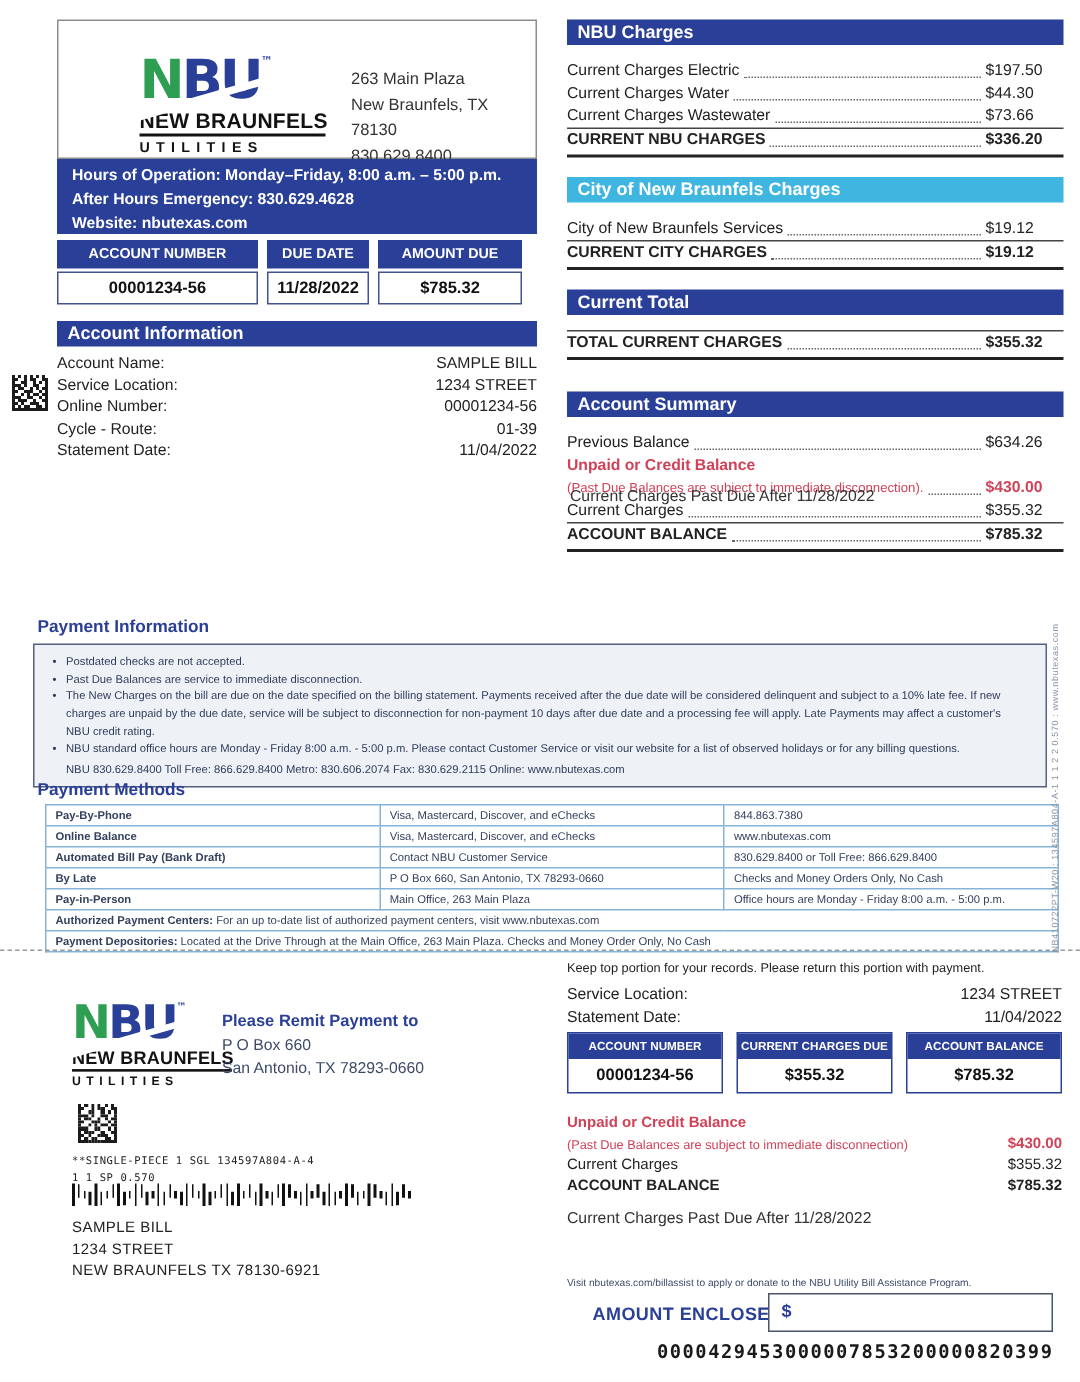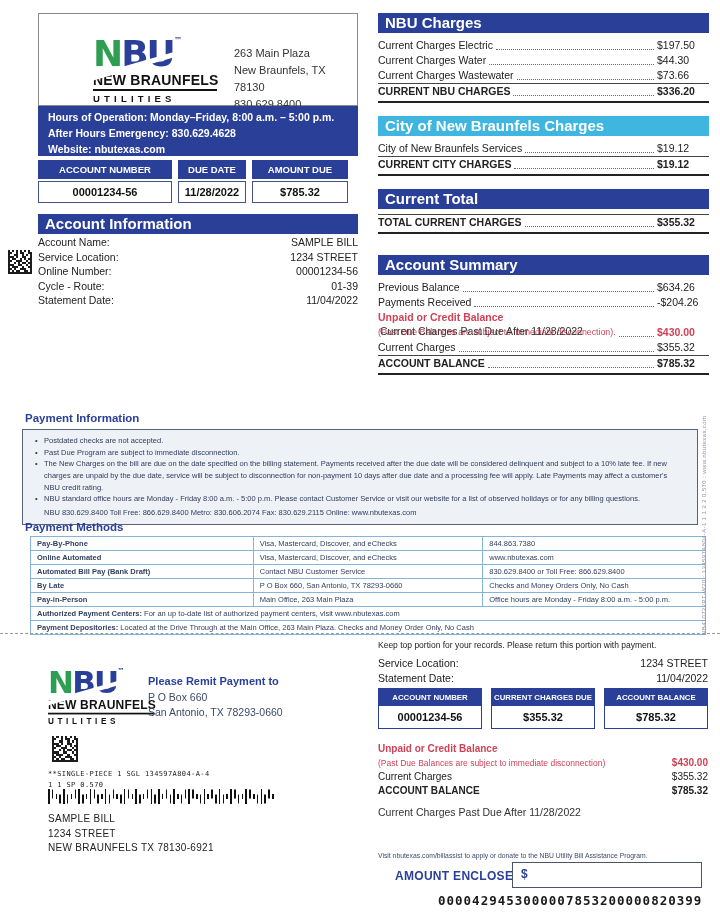--- a/index.html
+++ b/index.html
@@ -26,21 +26,21 @@
   
   #header-box{position:absolute;left:38px;top:13px;width:320px;height:93px;border:1px solid #8b8b8b}
   #header-address{position:absolute;left:195px;top:31px;font-size:11px;line-height:1.55;color:#333}
   #hours-bar{position:absolute;left:38px;top:106px;width:320px;height:50px;background:var(--navy);color:#fff;font-size:10.5px;font-weight:bold;line-height:1.5;padding:4px 10px}
   .acct-boxes{position:absolute;left:38px;top:160px;width:320px;display:flex;gap:6px}
   .acct-boxes > div:nth-of-type(1){width:134px}
   .acct-boxes > div:nth-of-type(2){width:68px}
   .acct-boxes > div:nth-of-type(3){width:96px}
   .acct-box-header{background:var(--navy);color:#fff;font-weight:bold;font-size:9.5px;text-align:center;padding:4px 1px;white-space:nowrap}
   .acct-box-value{border:1.5px solid #44518f;margin-top:2px;font-weight:bold;font-size:11px;text-align:center;padding:4px 1px;color:#111;background:#fff;white-space:nowrap}
-  .sec-bar{background:var(--navy);color:#fff;font-weight:bold;font-size:15px;padding:1px 7px 2px;margin-bottom:5px}
+  .sec-bar{background:var(--navy);color:#fff;font-weight:bold;font-size:12px;padding:1px 7px 2px;margin-bottom:10px}
   .sec-bar.lightblue{background:var(--lightblue)}
   #acct-info-bar{position:absolute;left:38px;top:214px;width:320px}
   #acct-info-rows{position:absolute;left:38px;top:235px;width:320px}
   .info-row{display:flex;justify-content:space-between;font-size:10.5px;line-height:14.5px;color:#222}
   .dm{display:grid;gap:0}
   .dm i{background:#fff;display:block}
   .dm i.on{background:#1c1c1c}
   #dm-top{position:absolute;left:8px;top:250px}
   #dm-bottom{position:absolute;left:52px;top:736px}
 
@@ -376,25 +376,20 @@
           <span class="amt">$355.32</span>
         </div>
       </div>
       <div class="charge-section">
         <div class="sec-bar ">Account Summary</div>
         <div class="crow">
           <span class="lbl">Previous Balance</span>
           <span class="leader"></span>
           <span class="amt">$634.26</span>
         </div>
-        <div class="crow">
-          <span class="lbl">Payments Received</span>
-          <span class="leader"></span>
-          <span class="amt">-$204.26</span>
-        </div>
         <div class="crow bold red noleader">
           <span class="lbl">Unpaid or Credit Balance</span>
           <span class="leader"></span>
           <span class="amt"></span>
         </div>
         <div class="crow red small bold-value">
           <span class="lbl">(Past Due Balances are subject to immediate disconnection).</span>
           <span class="leader"></span>
           <span class="amt">$430.00</span>
         </div>
@@ -410,37 +405,37 @@
         </div>
       </div>
     </div>
   <div id="past-due-note">Current Charges Past Due After 11/28/2022</div>
 
   <div id="pi-title">Payment Information</div>
   <div id="pi-box">
     <ul>
 
     <li>Postdated checks are not accepted.</li>
-        <li>Past Due Program are subject to immediate disconnection.</li>
+        <li>Past Due Balances are service to immediate disconnection.</li>
         <li>The New Charges on the bill are due on the date specified on the billing statement. Payments received after the due date will be considered delinquent and subject to a 10% late fee. If new charges are unpaid by the due date, service will be subject to disconnection for non-payment 10 days after due date and a processing fee will apply. Late Payments may affect a customer's NBU credit rating.</li>
         <li>NBU standard office hours are Monday - Friday 8:00 a.m. - 5:00 p.m. Please contact Customer Service or visit our website for a list of observed holidays or for any billing questions.</li>
       </ul>
     <div class="pi-contact">NBU 830.629.8400 Toll Free: 866.629.8400 Metro: 830.606.2074 Fax: 830.629.2115 Online: www.nbutexas.com</div>
   </div>
 
   <div id="pm-title">Payment Methods</div>
   <table id="pm-table">
       <tbody>
         <tr class="method">
           <td>Pay-By-Phone</td>
           <td>Visa, Mastercard, Discover, and eChecks</td>
           <td>844.863.7380</td>
         </tr>
         <tr class="method">
-          <td>Online Automated</td>
+          <td>Online Balance</td>
           <td>Visa, Mastercard, Discover, and eChecks</td>
           <td>www.nbutexas.com</td>
         </tr>
         <tr class="method">
           <td>Automated Bill Pay (Bank Draft)</td>
           <td>Contact NBU Customer Service</td>
           <td>830.629.8400 or Toll Free: 866.629.8400</td>
         </tr>
         <tr class="method">
           <td>By Late</td>

